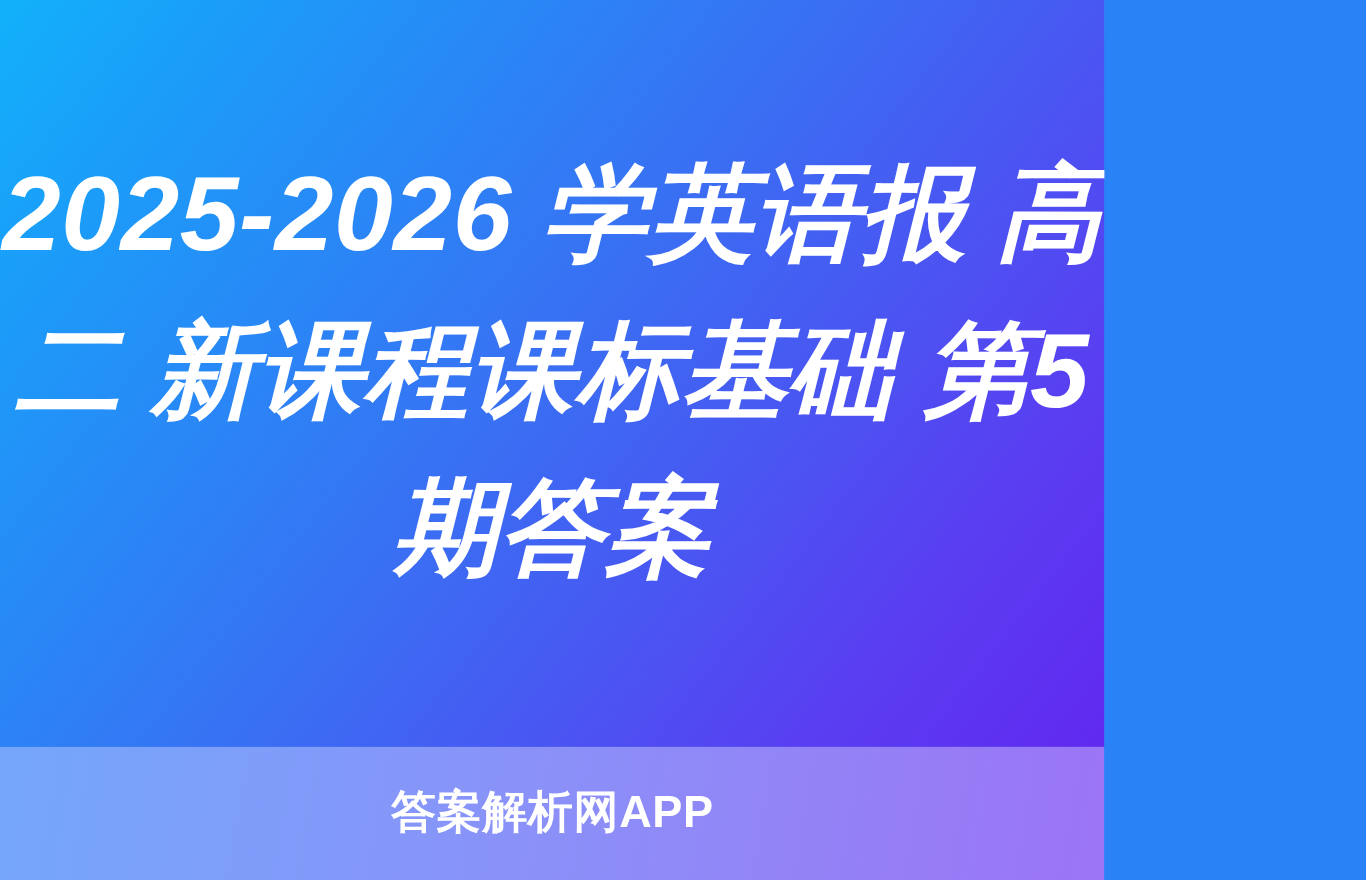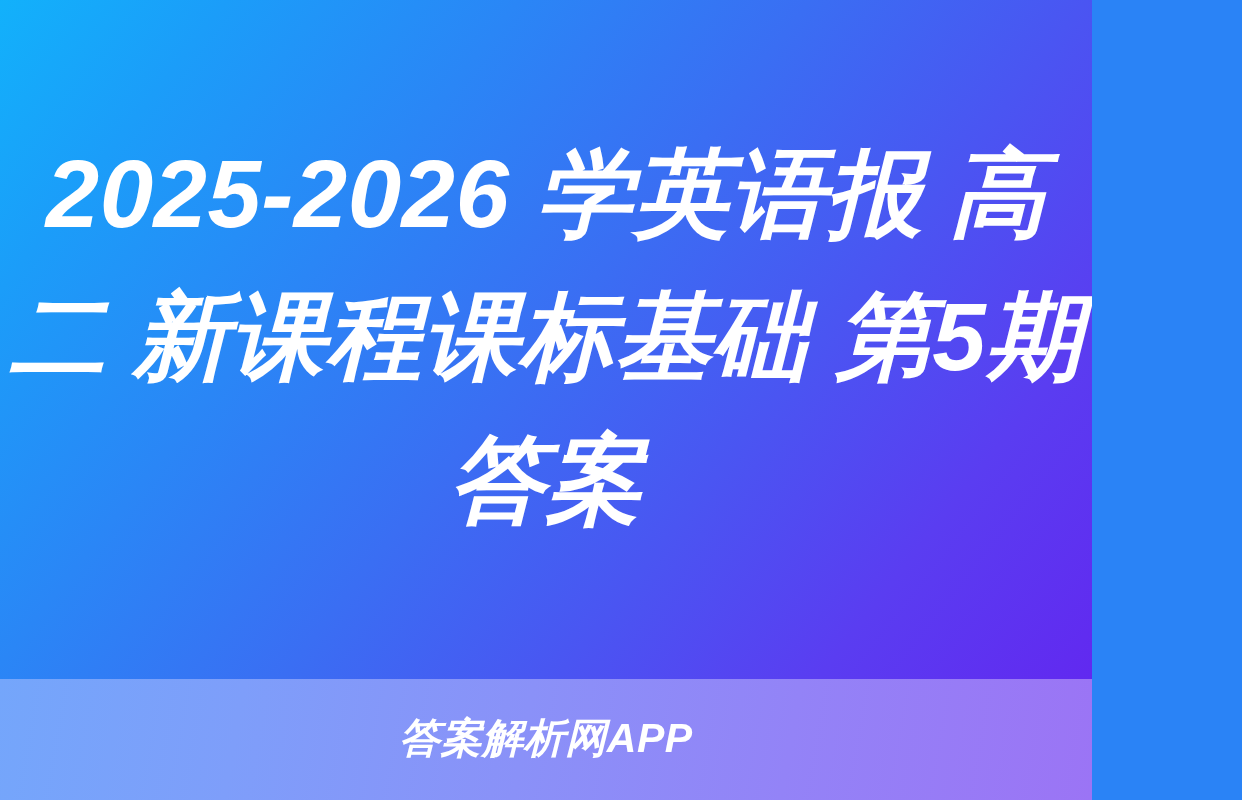--- a/index.html
+++ b/index.html
@@ -12,21 +12,21 @@
   }
 
   body {
     font-family: "Liberation Sans", "DejaVu Sans", sans-serif;
     background: #2a83f6;
   }
 
   
   .poster {
     position: relative;
-    width: 1092px;
+    width: 1004px;
     height: 800px;
     display: flex;
     flex-direction: column;
     overflow: hidden;
   }
 
   
   .hero {
     position: relative;
     width: 100%;
@@ -75,21 +75,20 @@
                 #9b74f5 100%);
     display: flex;
     align-items: center;
     justify-content: center;
   }
 
   .brand-text {
     color: #ffffff;
     font-size: 41px;
     font-weight: 700;
-    font-style: italic;
     letter-spacing: 0.5px;
     line-height: 1;
     text-align: left;
     padding-bottom: 2px;
   }
 </style>
 </head>
 <body>
 
 <div class="poster">

